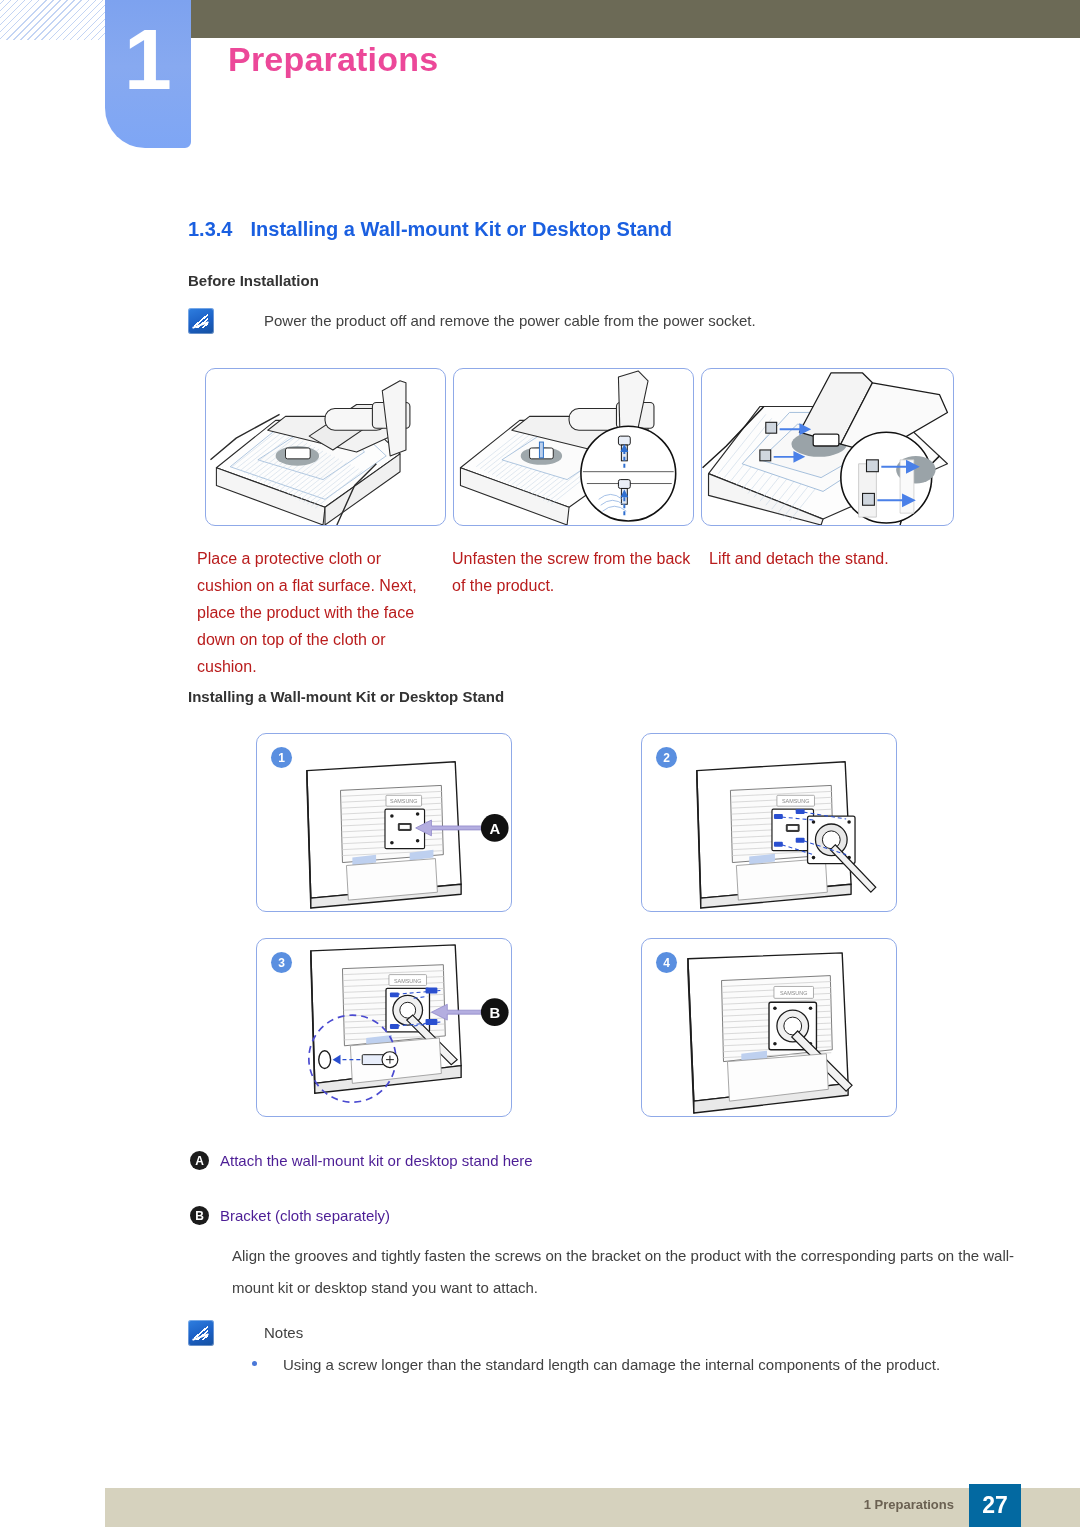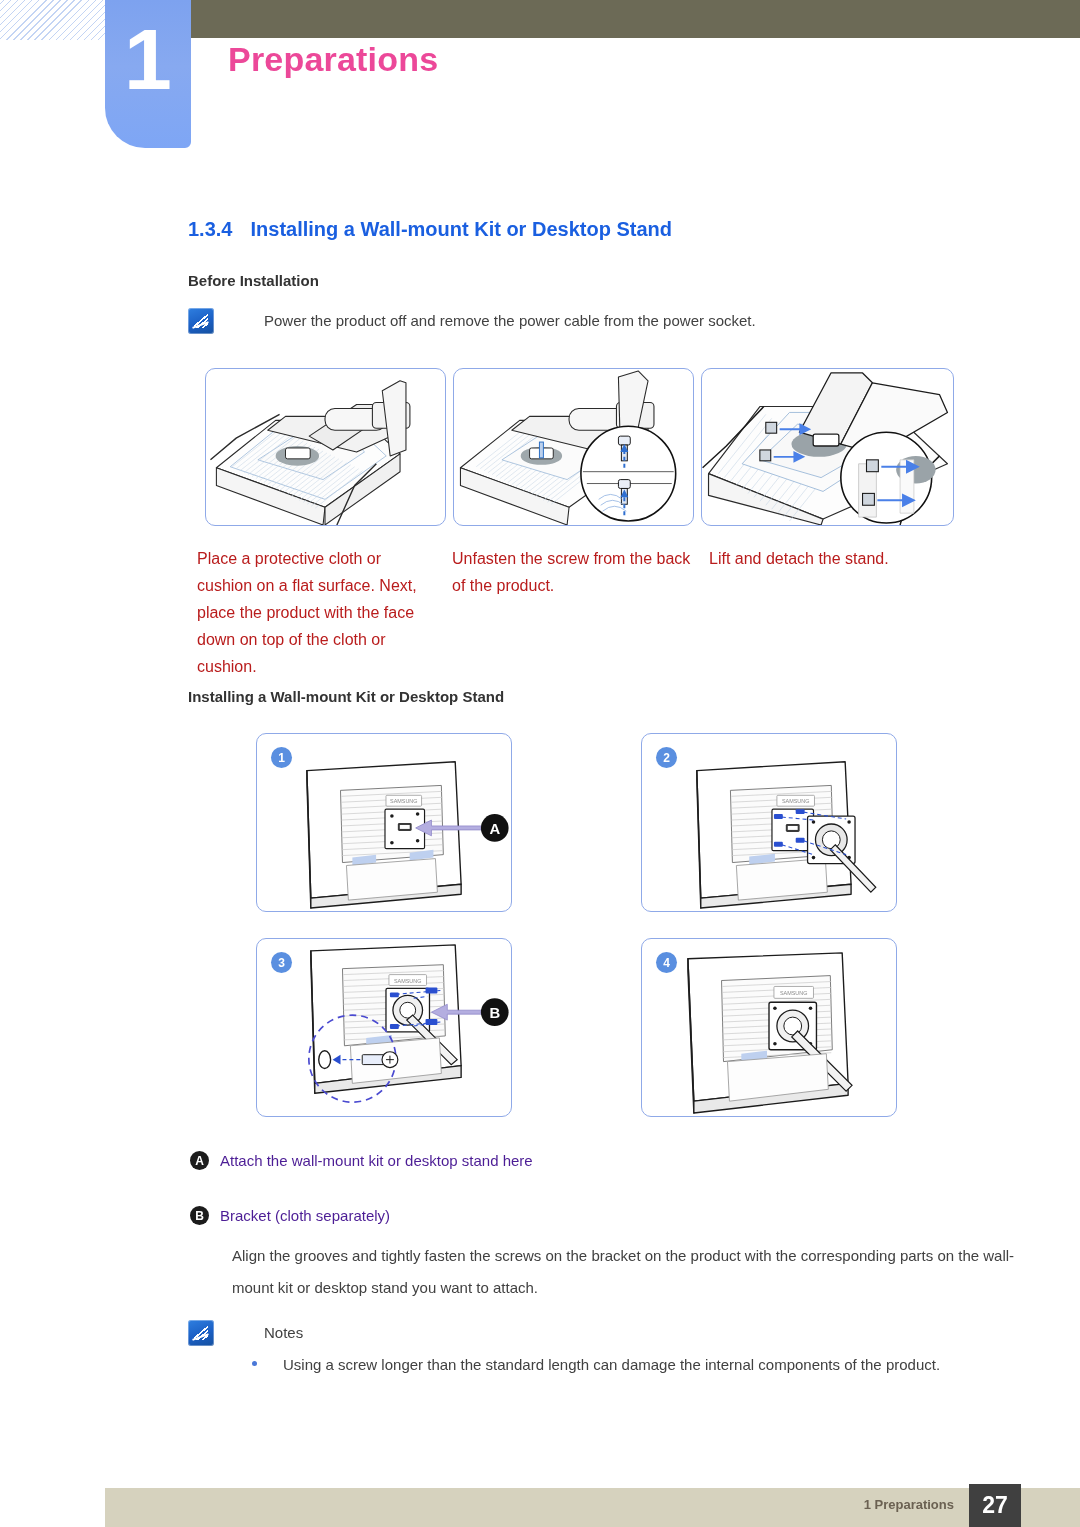--- a/index.html
+++ b/index.html
@@ -174,21 +174,21 @@
   .footer-bar {
     position: absolute; left: 105px; top: 1488px;
     width: 975px; height: 39px; background: #d6d2be;
   }
   .footer-label {
     position: absolute; right: 126px; top: 1497px;
     font-size: 13px; font-weight: bold; color: #6b6152;
   }
   .footer-page {
     position: absolute; left: 969px; top: 1484px;
-    width: 52px; height: 43px; background: #404040;
+    width: 52px; height: 43px; background: #0369a1;
     color: #ffffff; font-size: 23px; font-weight: bold;
     display: flex; align-items: center; justify-content: center;
   }
 </style>
 </head>
 <body>
 
 <div class="header">
   <div class="hatch"></div>
   <div class="olive-bar"></div>

